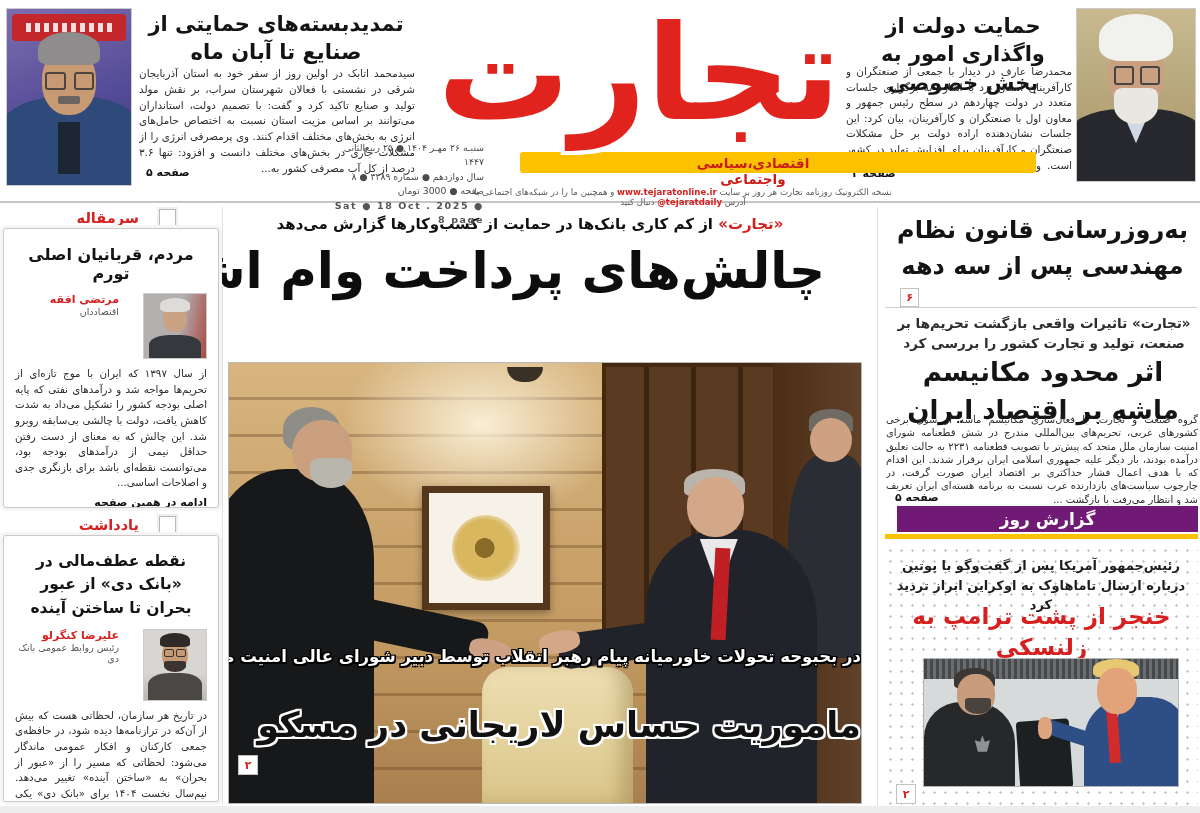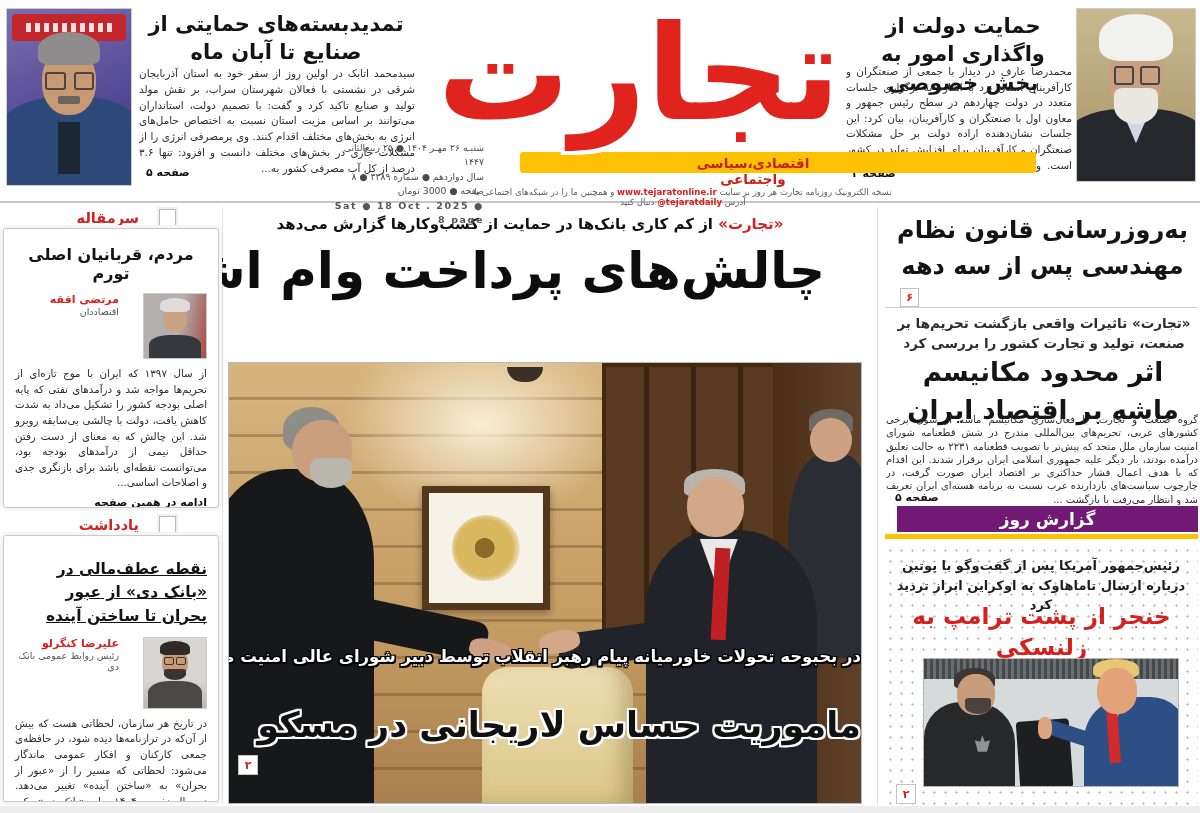--- a/index.html
+++ b/index.html
@@ -140,21 +140,21 @@
   #nt-thumb{width:62px;height:70px;background:linear-gradient(180deg,#d8d6d2 60%,#b9b7b2);}
   .ntth-suit{position:absolute;left:6%;bottom:-2%;width:88%;height:40%;background:#4a4745;border-radius:40% 40% 0 0;}
   .ntth-head{position:absolute;left:29%;top:14%;width:42%;height:44%;background:#c79a74;border-radius:46%;}
   .ntth-hair{position:absolute;left:26%;top:5%;width:48%;height:20%;background:#2f2a28;border-radius:50% 50% 20% 20%;}
   .ntth-beard{position:absolute;left:33%;top:44%;width:34%;height:16%;background:#3c3430;border-radius:20% 20% 60% 60%;}
   .ntth-glass{position:absolute;top:27%;width:12%;height:9%;border:1.5px solid #333;border-radius:2px;}
   .ed-body{font-size:10.3px;line-height:1.52;margin-top:7px;}
   .ed-more{font-weight:bold;font-size:11px;color:#111;margin-top:5px;}
   #nt-label{position:absolute;left:0;top:516px;width:176px;}
   #nt-box{left:3px;top:535px;width:214px;height:265px;}
-  .nt-headline{text-align:right;font-size:15.5px;font-weight:bold;color:#141414;margin:12px 0 9px;line-height:1.5;text-decoration:underline;}
+  .nt-headline{text-align:center;font-size:15.5px;font-weight:bold;color:#141414;margin:4px 0 9px;line-height:1.5;}
 </style>
 </head>
 <body>
 
 <div id="page">
 
   <div class="abs" id="tl-photo">
     <div class="atk-banner">
         <i></i>
       </div>

